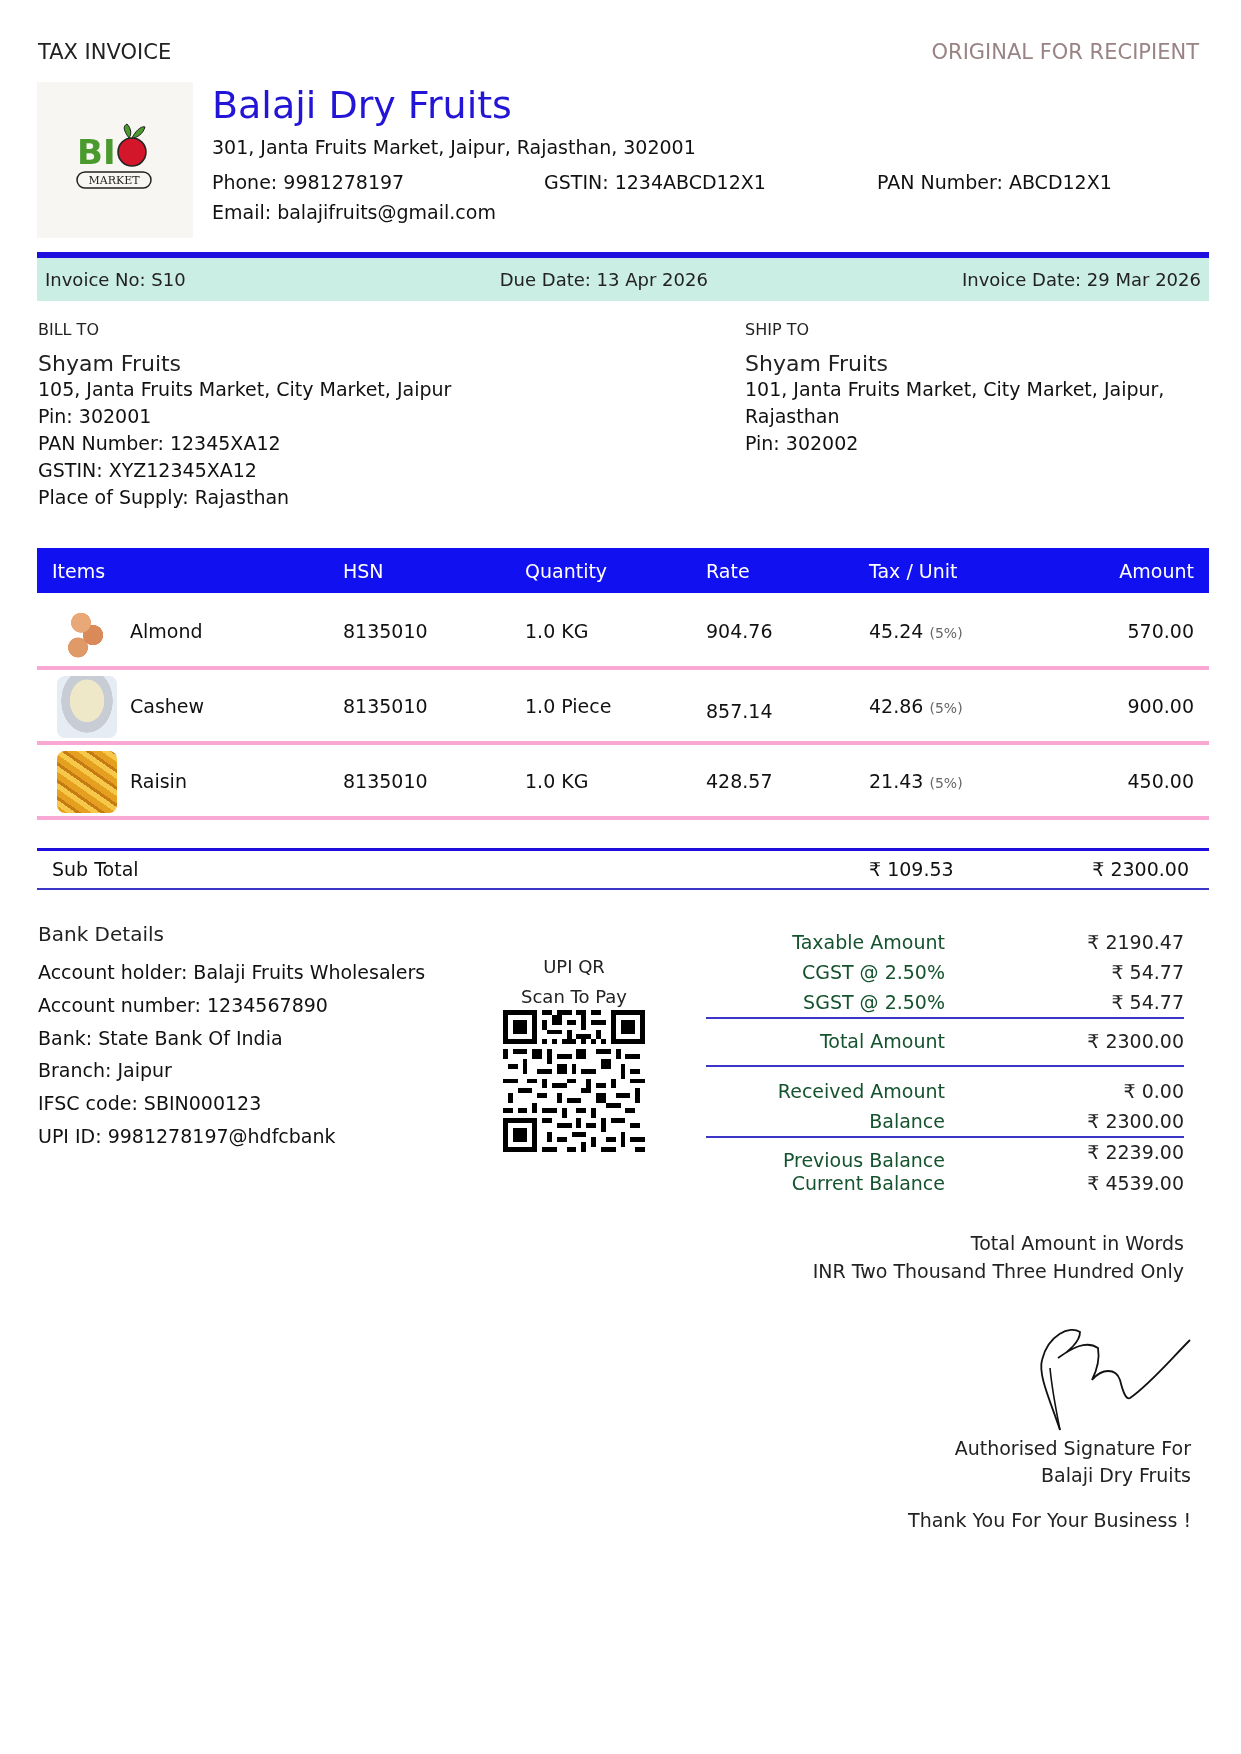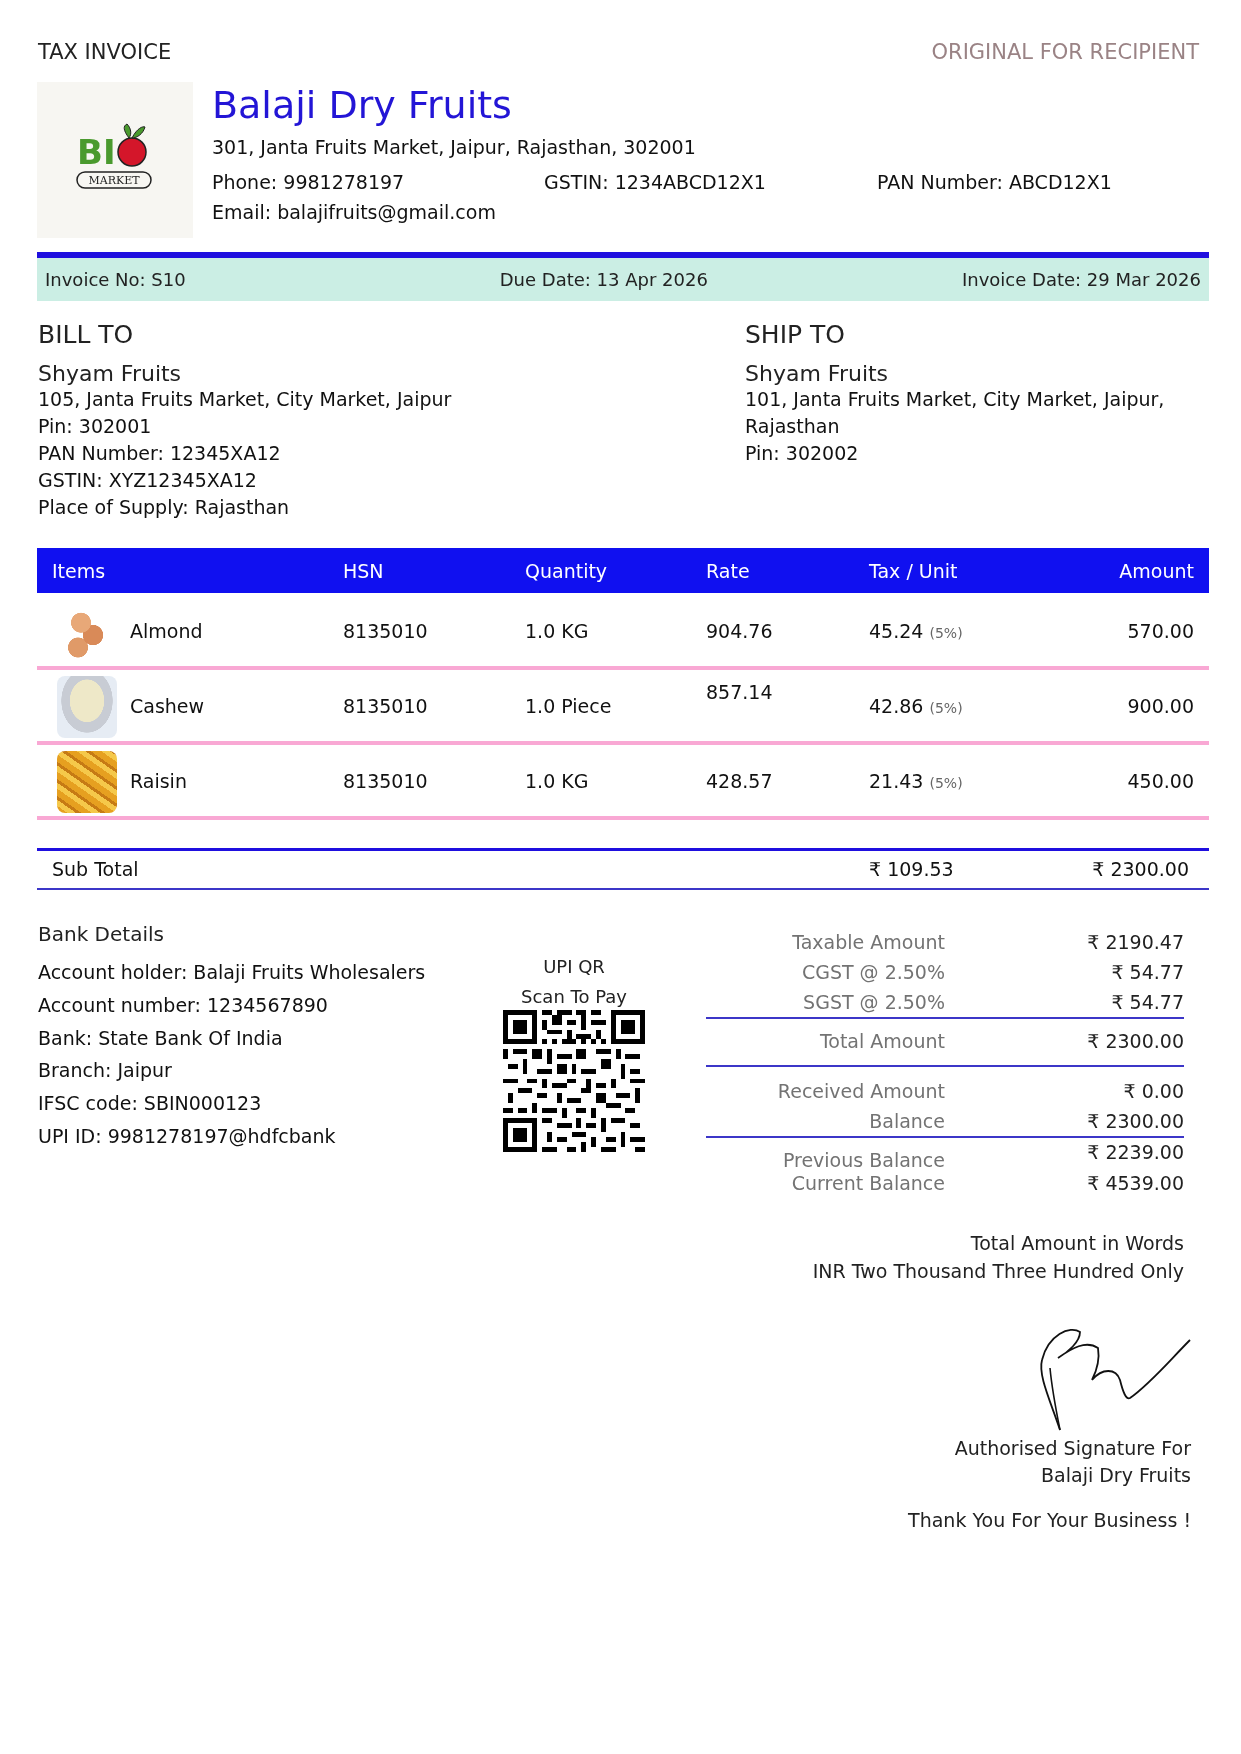--- a/index.html
+++ b/index.html
@@ -15,40 +15,40 @@
   .company-name { left: 212px; top: 83px; font-size: 38px; color: #2315d6; }
   .company-addr { left: 212px; top: 136px; font-size: 19px; }
   .company-phone { left: 212px; top: 171px; font-size: 19px; }
   .company-gstin { left: 544px; top: 171px; font-size: 19px; }
   .company-pan { left: 877px; top: 171px; font-size: 19px; }
   .company-email { left: 212px; top: 201px; font-size: 19px; }
 
   .blue-bar { left: 37px; top: 252px; width: 1172px; height: 6px; background: #1f0fdf; }
   .meta-band { left: 37px; top: 258px; width: 1172px; height: 43px; background: #cbeee4; display: flex; align-items: center; justify-content: space-between; padding: 0 8px; font-size: 18px; color: #222; }
 
-  .party-title { font-size: 25px; color: #222; }
+  .party-title { font-size: 16px; color: #222; }
   .party-name { font-size: 22px; color: #222; }
   .party-line { font-size: 19px; line-height: 27px; }
 
   .items-head { left: 37px; top: 548px; width: 1172px; height: 45px; background: #1010f0; color: #fff; font-size: 19px; }
   .col { position: absolute; }
   .row { position: absolute; left: 37px; width: 1172px; height: 75px; border-bottom: 4px solid #f9a8d4; font-size: 19px; }
   .thumb { position: absolute; left: 20px; width: 60px; height: 62px; border-radius: 8px; }
   .pct { font-size: 14px; color: #666; }
 
   .sub-top { left: 37px; top: 848px; width: 1172px; height: 3px; background: #1f0fdf; }
   .sub-bot { left: 37px; top: 888px; width: 1172px; height: 2px; background: #3c36c8; }
 
   .bank-title { left: 38px; top: 922px; font-size: 20px; color: #222; }
   .bank-line { left: 38px; font-size: 19px; }
 
   .qr-label { left: 506px; width: 136px; text-align: center; font-size: 18px; color: #222; }
   .qr { left: 503px; top: 1010px; width: 142px; height: 142px; }
 
-  .sum-label { right: 296px; text-align: right; font-size: 19px; color: #737373; }
+  .sum-label { right: 296px; text-align: right; font-size: 19px; color: #14532d; }
   .sum-val { right: 57px; text-align: right; font-size: 19px; color: #222; }
   .sum-line { left: 706px; width: 478px; height: 2px; background: #3c36c8; }
 
   .right-text { right: 57px; text-align: right; font-size: 19px; color: #222; }
   .right-text2 { right: 50px; text-align: right; font-size: 19px; color: #222; }
 </style>
 </head>
 <body>
 
 <div class="abs doc-title">TAX INVOICE</div>
@@ -114,21 +114,21 @@
   <span class="col" style="left:669px; top:25px;">904.76</span>
   <span class="col" style="left:832px; top:25px;"><span>45.24</span> <span class="pct">(5%)</span></span>
   <span class="col" style="right:15px; top:25px;">570.00</span>
 </div>
 
 <div class="row" style="top:670px;">
   <div class="thumb" style="top:6px; background: radial-gradient(ellipse at 50% 40%, #eee8c8 0 40%, #c8ccd4 41% 60%, #e6ecf4 61%);"></div>
   <span class="col" style="left:93px; top:25px;">Cashew</span>
   <span class="col" style="left:306px; top:25px;">8135010</span>
   <span class="col" style="left:488px; top:25px;">1.0 Piece</span>
-  <span class="col" style="left:669px; top:11px;">857.14</span>
+  <span class="col" style="left:669px; top:30px;">857.14</span>
   <span class="col" style="left:832px; top:25px;"><span>42.86</span> <span class="pct">(5%)</span></span>
   <span class="col" style="right:15px; top:25px;">900.00</span>
 </div>
 
 <div class="row" style="top:745px;">
   <div class="thumb" style="top:6px; background: repeating-linear-gradient(35deg, #e6a020 0 6px, #f5c84a 6px 11px, #c67a14 11px 14px);"></div>
   <span class="col" style="left:93px; top:25px;">Raisin</span>
   <span class="col" style="left:306px; top:25px;">8135010</span>
   <span class="col" style="left:488px; top:25px;">1.0 KG</span>
   <span class="col" style="left:669px; top:25px;">428.57</span>

